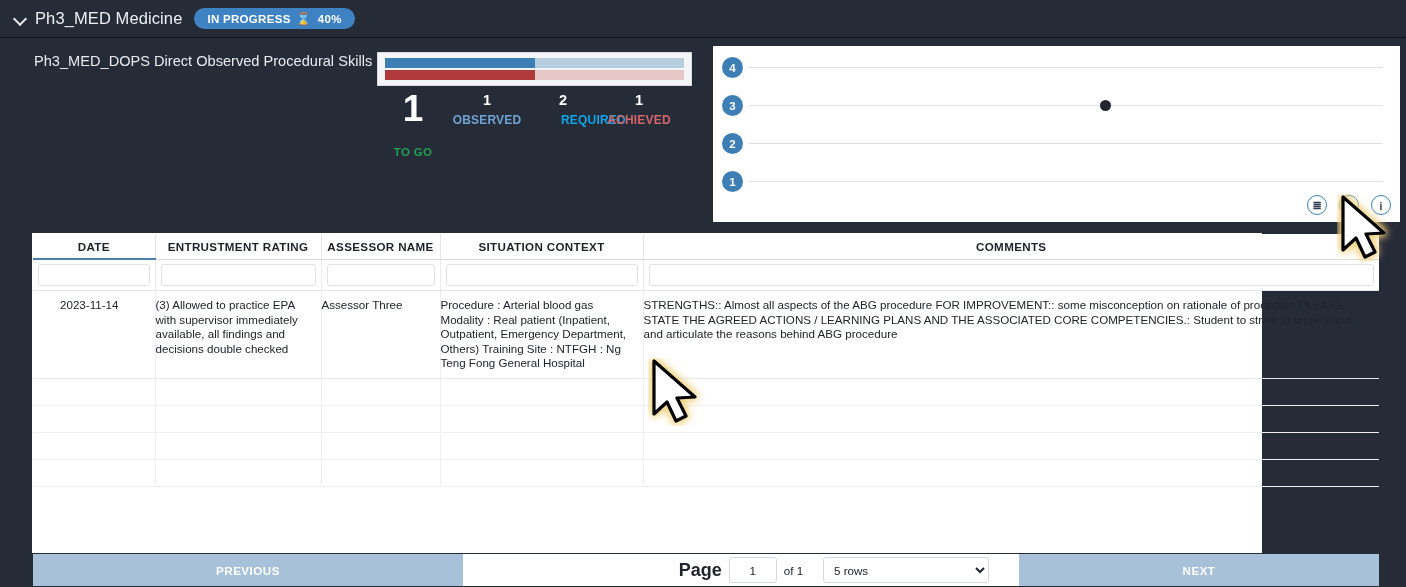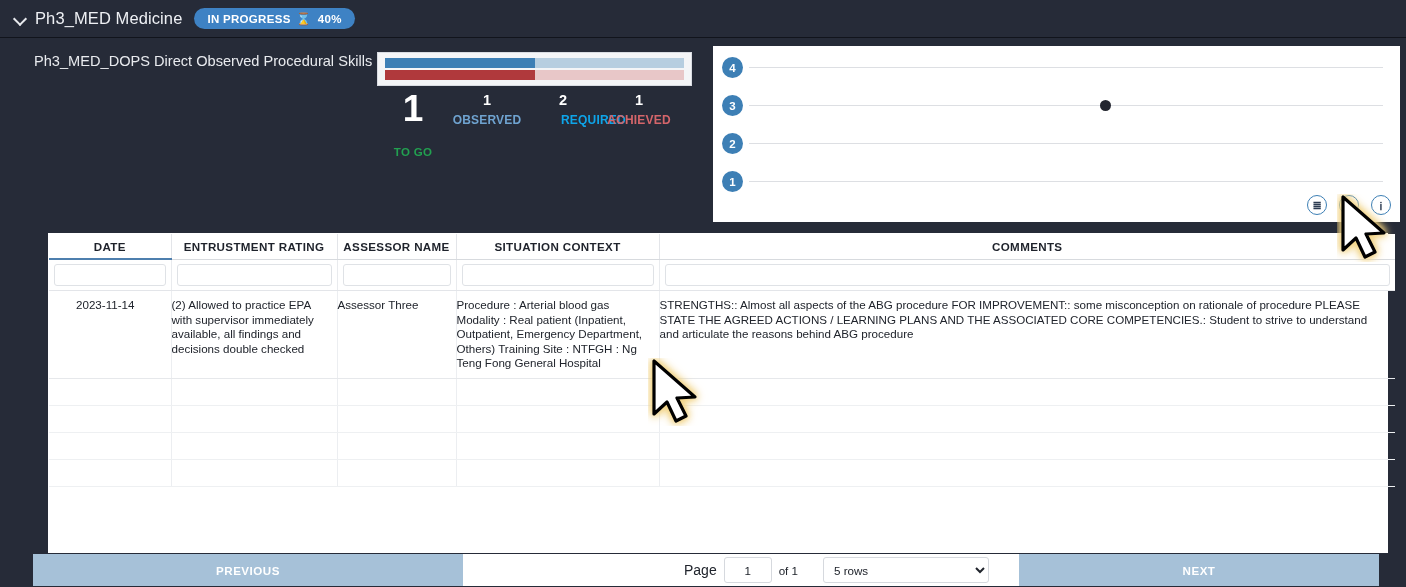--- a/index.html
+++ b/index.html
@@ -94,21 +94,21 @@
   }
   .chart-icons { position: absolute; right: 8px; bottom: 6px; display: flex; gap: 12px; }
   .cicon {
     width: 20px; height: 20px; border-radius: 50%; border: 1.3px solid #3d7fb5;
     display: flex; align-items: center; justify-content: center;
     color: #2b3a50; font-size: 11px; font-weight: bold; background: #fff;
   }
 
   
   .table-card {
-    position: absolute; left: 42px; top: 194px; width: 1340px; height: 320px;
+    position: absolute; left: 26px; top: 194px; width: 1230px; height: 320px;
     background: #ffffff; border: 1px solid #ffffff;
   }
   table.grid { width: 100%; border-collapse: collapse; table-layout: fixed; }
   table.grid th {
     font-size: 11.6px; font-weight: bold; color: #1e222b; letter-spacing: .35px;
     height: 25px; vertical-align: middle; text-align: center;
     border-right: 1px solid #e3e5e9; border-bottom: 1px solid #d7dade;
     background: #fff;
   }
   table.grid th.sorted { border-bottom: 2.5px solid #4e7fae; }
@@ -142,21 +142,21 @@
     background: #a6c1d8; color: #ffffff; font-size: 11.6px; font-weight: bold;
     letter-spacing: .5px; display: flex; align-items: center; justify-content: center;
     border: none; font-family: "Liberation Sans", sans-serif; cursor: pointer;
   }
   .pg-prev { width: 430px; }
   .pg-next { width: 360px; margin-left: auto; }
   .pg-mid {
     flex: 1; background: #ffffff; display: flex; align-items: center;
     justify-content: center; gap: 0; position: relative;
   }
-  .pg-label { font-size: 14px; color: #20242c; }
+  .pg-label { font-size: 18px; color: #20242c; font-weight: bold; }
   .pg-input {
     width: 48px; height: 26px; margin: 0 7px; text-align: center;
     border: 1px solid #d6d9de; border-radius: 3px; font-size: 11.6px;
     font-family: "Liberation Sans", sans-serif; color: #20242c; outline: none;
   }
   .pg-of { font-size: 11.6px; color: #20242c; }
   .rows-select {
     position: absolute; left: 360px; width: 166px; height: 26px;
     border: 1px solid #d6d9de; border-radius: 3px; background: #fff;
     font-size: 11.6px; color: #20242c; padding: 0 6px;
@@ -271,21 +271,21 @@
               <td class="filter-cell"><input class="filter-input" style=""></td>
               <td class="filter-cell"><input class="filter-input" style=""></td>
               <td class="filter-cell"><input class="filter-input" style=""></td>
               <td class="filter-cell"><input class="filter-input" style=""></td>
               <td class="filter-cell"><input class="filter-input" style=""></td>
             </tr>
         </thead>
         <tbody id="table-body">
             <tr>
               <td class="cell c-date">2023-11-14</td>
-              <td class="cell">(2) Allowed to practice EPA with supervisor immediately available, all findings and decisions double checked</td>
+              <td class="cell">(3) Allowed to practice EPA with supervisor immediately available, all findings and decisions double checked</td>
               <td class="cell">Assessor Three</td>
               <td class="cell">Procedure : Arterial blood gas Modality : Real patient (Inpatient, Outpatient, Emergency Department, Others) Training Site : NTFGH : Ng Teng Fong General Hospital</td>
               <td class="cell">STRENGTHS:: Almost all aspects of the ABG procedure FOR IMPROVEMENT:: some misconception on rationale of procedure PLEASE STATE THE AGREED ACTIONS / LEARNING PLANS AND THE ASSOCIATED CORE COMPETENCIES.: Student to strive to understand and articulate the reasons behind ABG procedure</td>
             </tr>
             <tr>
               <td class="empty-cell">&nbsp;</td>
               <td class="empty-cell">&nbsp;</td>
               <td class="empty-cell">&nbsp;</td>
               <td class="empty-cell">&nbsp;</td>
               <td class="empty-cell">&nbsp;</td>

